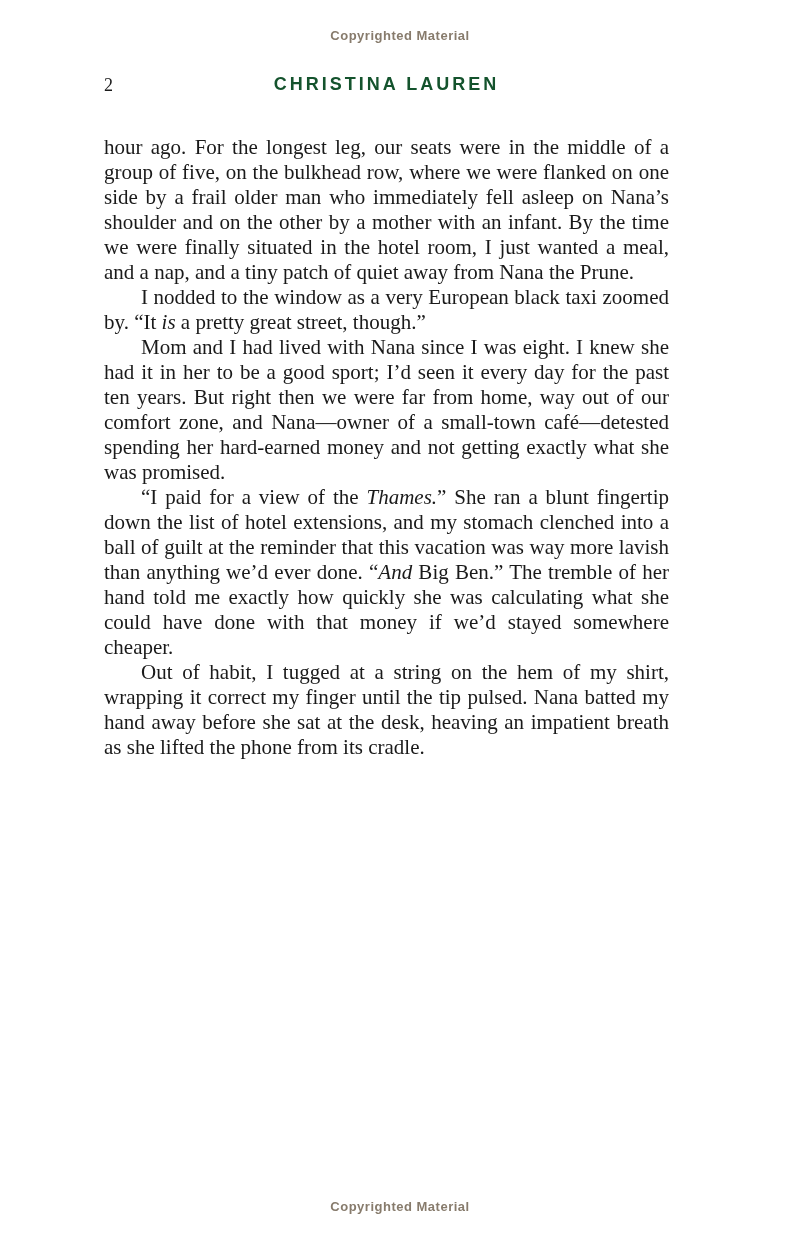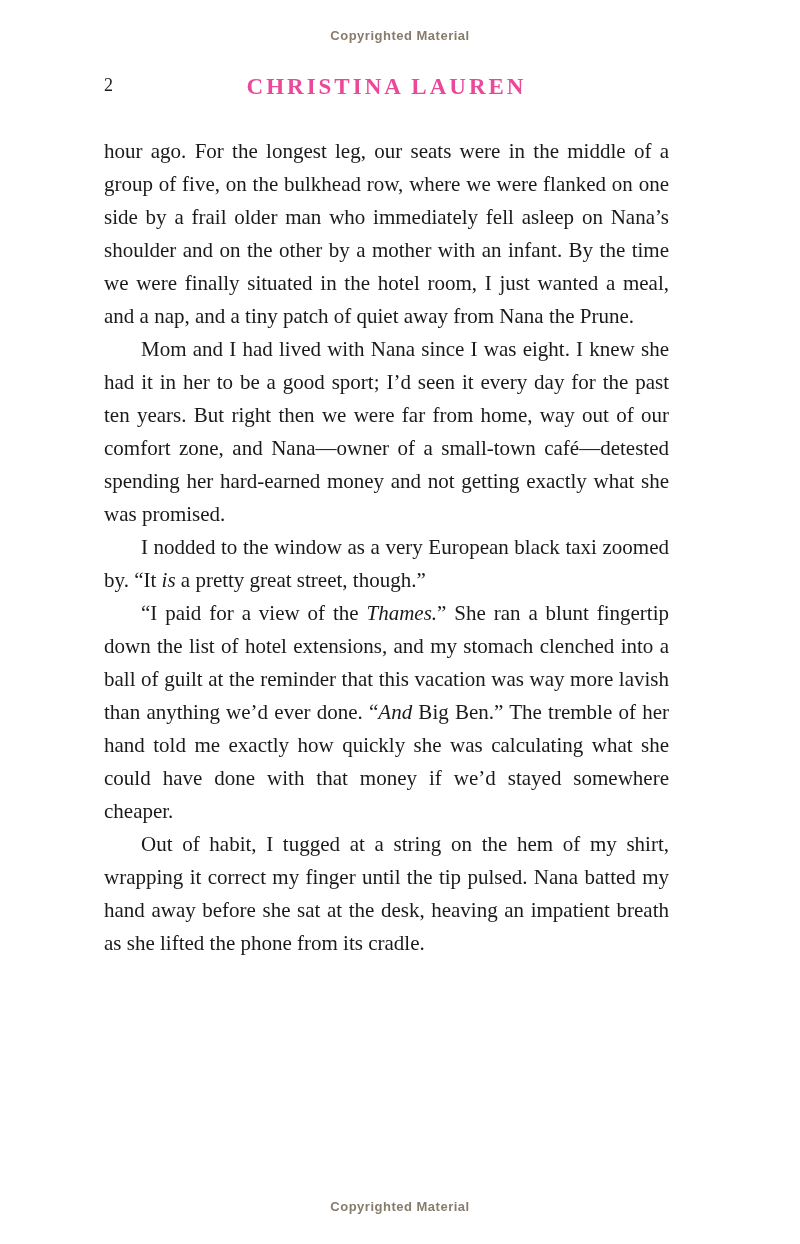--- a/index.html
+++ b/index.html
@@ -32,32 +32,32 @@
     position:absolute;
     left:0; top:1px;
     font-family:"Liberation Serif", serif;
     font-size:18px;
     color:#1c1c1c;
   }
   .running-header {
     display:block;
     width:100%;
     text-align:center;
-    font-family:Liberation Serif, serif;
+    font-family:Liberation Sans, sans-serif;
     font-weight:700;
-    font-size:23px;
+    font-size:18px;
     letter-spacing:3px;
-    color:#ec4899;
+    color:#14532d;
   }
 
   .body-text {
     margin:37px 131px 0 104px;
     font-family:"Liberation Serif", serif;
     font-size:21px;
-    line-height:33px;
+    line-height:25px;
     color:#1a1a1a;
     text-align:justify;
   }
   .para { margin:0; padding:0; }
   .para.indent { text-indent:37px; }
   .italic { font-style:italic; }
 </style>
 </head>
 <body>
 
@@ -65,21 +65,21 @@
 
   <div class="notice top" style="color: rgb(135, 123, 108);">Copyrighted Material</div>
 
   <div class="header-row">
     <span class="page-number">2</span>
     <span class="running-header">CHRISTINA LAUREN</span>
   </div>
 
   <div class="body-text" id="paragraph-container" style="color: rgb(26, 26, 26);">
       <p class="para"><span>hour ago. For the longest leg, our seats were in the middle of a group of five, on the bulkhead row, where we were flanked on one side by a frail older man who immediately fell asleep on Nana’s shoulder and on the other by a mother with an infant. By the time we were finally situated in the hotel room, I just wanted a meal, and a nap, and a tiny patch of quiet away from Nana the Prune.</span></p>
+      <p class="para indent"><span>I nodded to the window as a very European black taxi zoomed by. “It </span><span class="italic">is</span><span> a pretty great street, though.”</span></p>
       <p class="para indent"><span>Mom and I had lived with Nana since I was eight. I knew she had it in her to be a good sport; I’d seen it every day for the past ten years. But right then we were far from home, way out of our comfort zone, and Nana—owner of a small-town café—detested spending her hard-earned money and not getting exactly what she was promised.</span></p>
-      <p class="para indent"><span>I nodded to the window as a very European black taxi zoomed by. “It </span><span class="italic">is</span><span> a pretty great street, though.”</span></p>
       <p class="para indent"><span>“I paid for a view of the </span><span class="italic">Thames.</span><span>” She ran a blunt fingertip down the list of hotel extensions, and my stomach clenched into a ball of guilt at the reminder that this vacation was way more lavish than anything we’d ever done. “</span><span class="italic">And</span><span> Big Ben.” The tremble of her hand told me exactly how quickly she was calculating what she could have done with that money if we’d stayed somewhere cheaper.</span></p>
       <p class="para indent"><span>Out of habit, I tugged at a string on the hem of my shirt, wrapping it correct my finger until the tip pulsed. Nana batted my hand away before she sat at the desk, heaving an impatient breath as she lifted the phone from its cradle.</span></p>
     </div>
 
   <div class="notice bottom" style="color: rgb(135, 123, 108);">Copyrighted Material</div>
 
 </div>
 
 </body></html>

